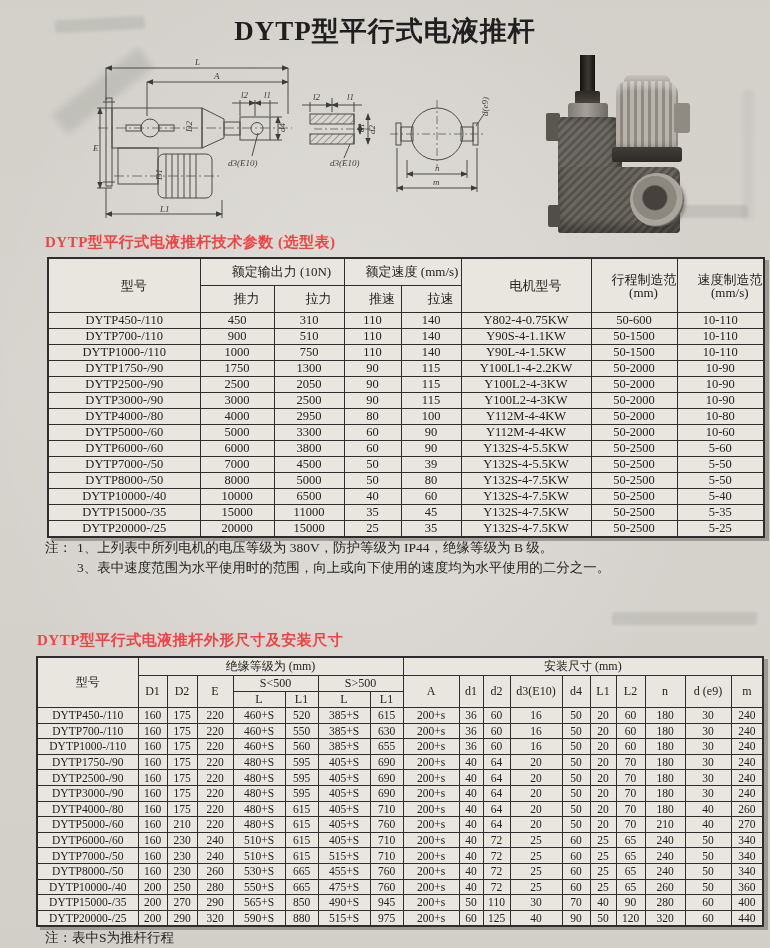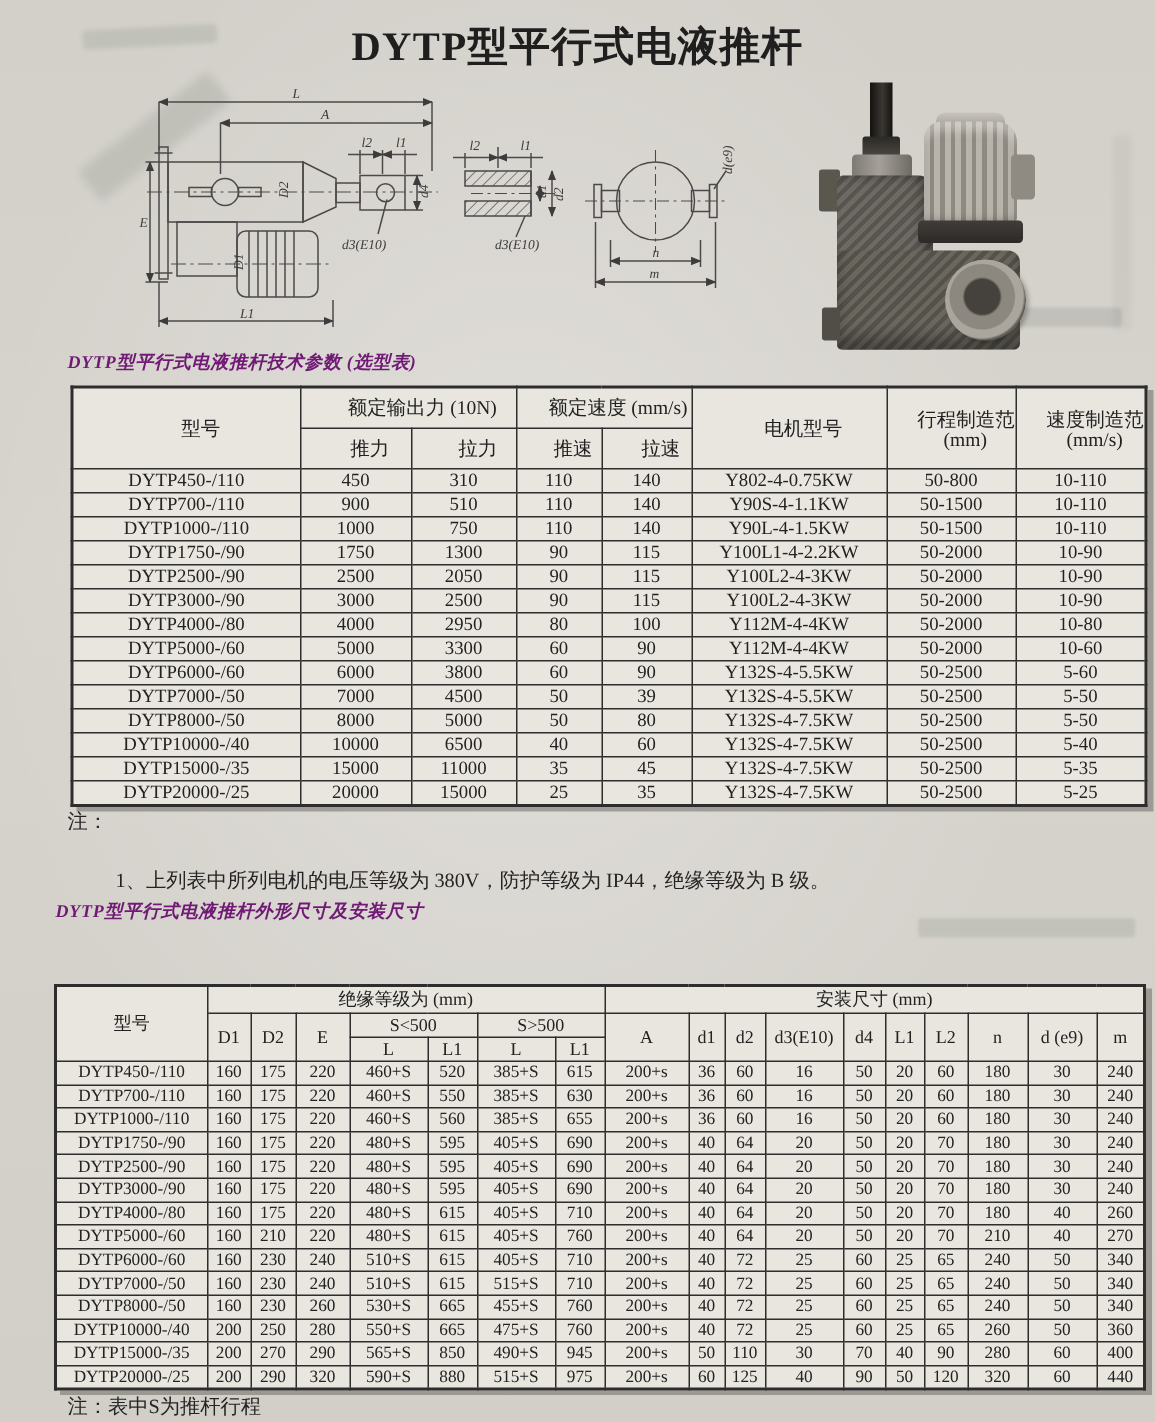--- a/index.html
+++ b/index.html
@@ -37,28 +37,28 @@
   .act-motor{left:88px;top:26px;width:62px;height:70px;border-radius:12px 14px 6px 6px;
     background:repeating-linear-gradient(90deg,#b8b4ac 0 4px,#8e8a82 4px 7px);
     box-shadow:inset 0 6px 6px rgba(255,255,255,.35), inset 0 -4px 6px rgba(0,0,0,.25);}
   .act-motor-cap{left:96px;top:20px;width:46px;height:12px;background:linear-gradient(180deg,#c9c5bd,#9b978f);border-radius:6px 6px 0 0;}
   .act-motor-band{left:84px;top:92px;width:70px;height:15px;background:linear-gradient(180deg,#403d39,#2c2a27);border-radius:3px;}
   .act-junction{left:146px;top:48px;width:16px;height:30px;background:#8f8b83;border-radius:3px;}
   .act-flange{left:102px;top:118px;width:54px;height:54px;border-radius:50%;
     background:radial-gradient(circle at 46% 46%, #45423e 0 28%, #8c887f 32% 52%, #aba69d 54% 66%, #5f5c56 70% 100%);
     box-shadow:2px 2px 3px rgba(0,0,0,.25);}
   
-  .caption{position:absolute;font-size:12px;font-weight:bold;color:#701a75;letter-spacing:.5px;font-style:italic;}
+  .caption{position:absolute;font-size:15px;font-weight:bold;color:#ef4444;letter-spacing:.5px;}
   .cap1{left:45px;top:233px;}
-  .cap2{left:37px;top:599px;}
+  .cap2{left:37px;top:631px;}
   .notes{position:absolute;left:45px;top:538px;width:690px;font-size:13.5px;line-height:20px;color:#242424;}
   .notes-row{display:flex;}
   .notes-label{flex:0 0 32px;}
   .notes-list{flex:1;}
-  .note-item{padding-left:21px;text-indent:-21px;margin-top:39px;}
+  .note-item{padding-left:21px;text-indent:-21px;}
   .tbl-note{position:absolute;left:45px;top:929px;font-size:13.5px;color:#242424;}
   
   table{border-collapse:collapse;table-layout:fixed;background:#e9e6df;
     box-shadow:4px 3px 0 rgba(88,85,80,.45);}
   th,td{border:1px solid #2d2d2d;text-align:center;vertical-align:middle;
     padding:0 1px;white-space:nowrap;overflow:hidden;font-weight:normal;}
   .t1{position:absolute;left:47px;top:257px;width:716px;font-size:13px;border:2px solid #2d2d2d;}
   .t1 thead th{height:26px;padding-left:20px;}
   .t1 tbody td{height:15px;font-size:12.5px;}
   .t2{position:absolute;left:36px;top:656px;width:728px;font-size:12px;border:2px solid #2d2d2d;}
@@ -247,21 +247,21 @@
     </tr>
   </thead>
   <tbody>
       <tr>
         <td>DYTP450-/110</td>
         <td>450</td>
         <td>310</td>
         <td>110</td>
         <td>140</td>
         <td>Y802-4-0.75KW</td>
-        <td>50-800</td>
+        <td>50-600</td>
         <td>10-110</td>
       </tr>
       <tr>
         <td>DYTP700-/110</td>
         <td>900</td>
         <td>510</td>
         <td>110</td>
         <td>140</td>
         <td>Y90S-4-1.1KW</td>
         <td>50-1500</td>
@@ -388,20 +388,21 @@
         <td>5-25</td>
       </tr>
     </tbody>
 </table>
 
 <div class="notes">
   <div class="notes-row">
     <span class="notes-label">注：</span>
     <div class="notes-list">
         <div class="note-item">1、上列表中所列电机的电压等级为 380V，防护等级为 IP44，绝缘等级为 B 级。</div>
+        <div class="note-item">3、表中速度范围为水平使用时的范围，向上或向下使用的速度均为水平使用的二分之一。</div>
       </div>
   </div>
 </div>
 
 <div class="caption cap2">DYTP型平行式电液推杆外形尺寸及安装尺寸</div>
 
 <table class="t2">
   <colgroup>
     <col style="width:101px">
       <col style="width:29px">

